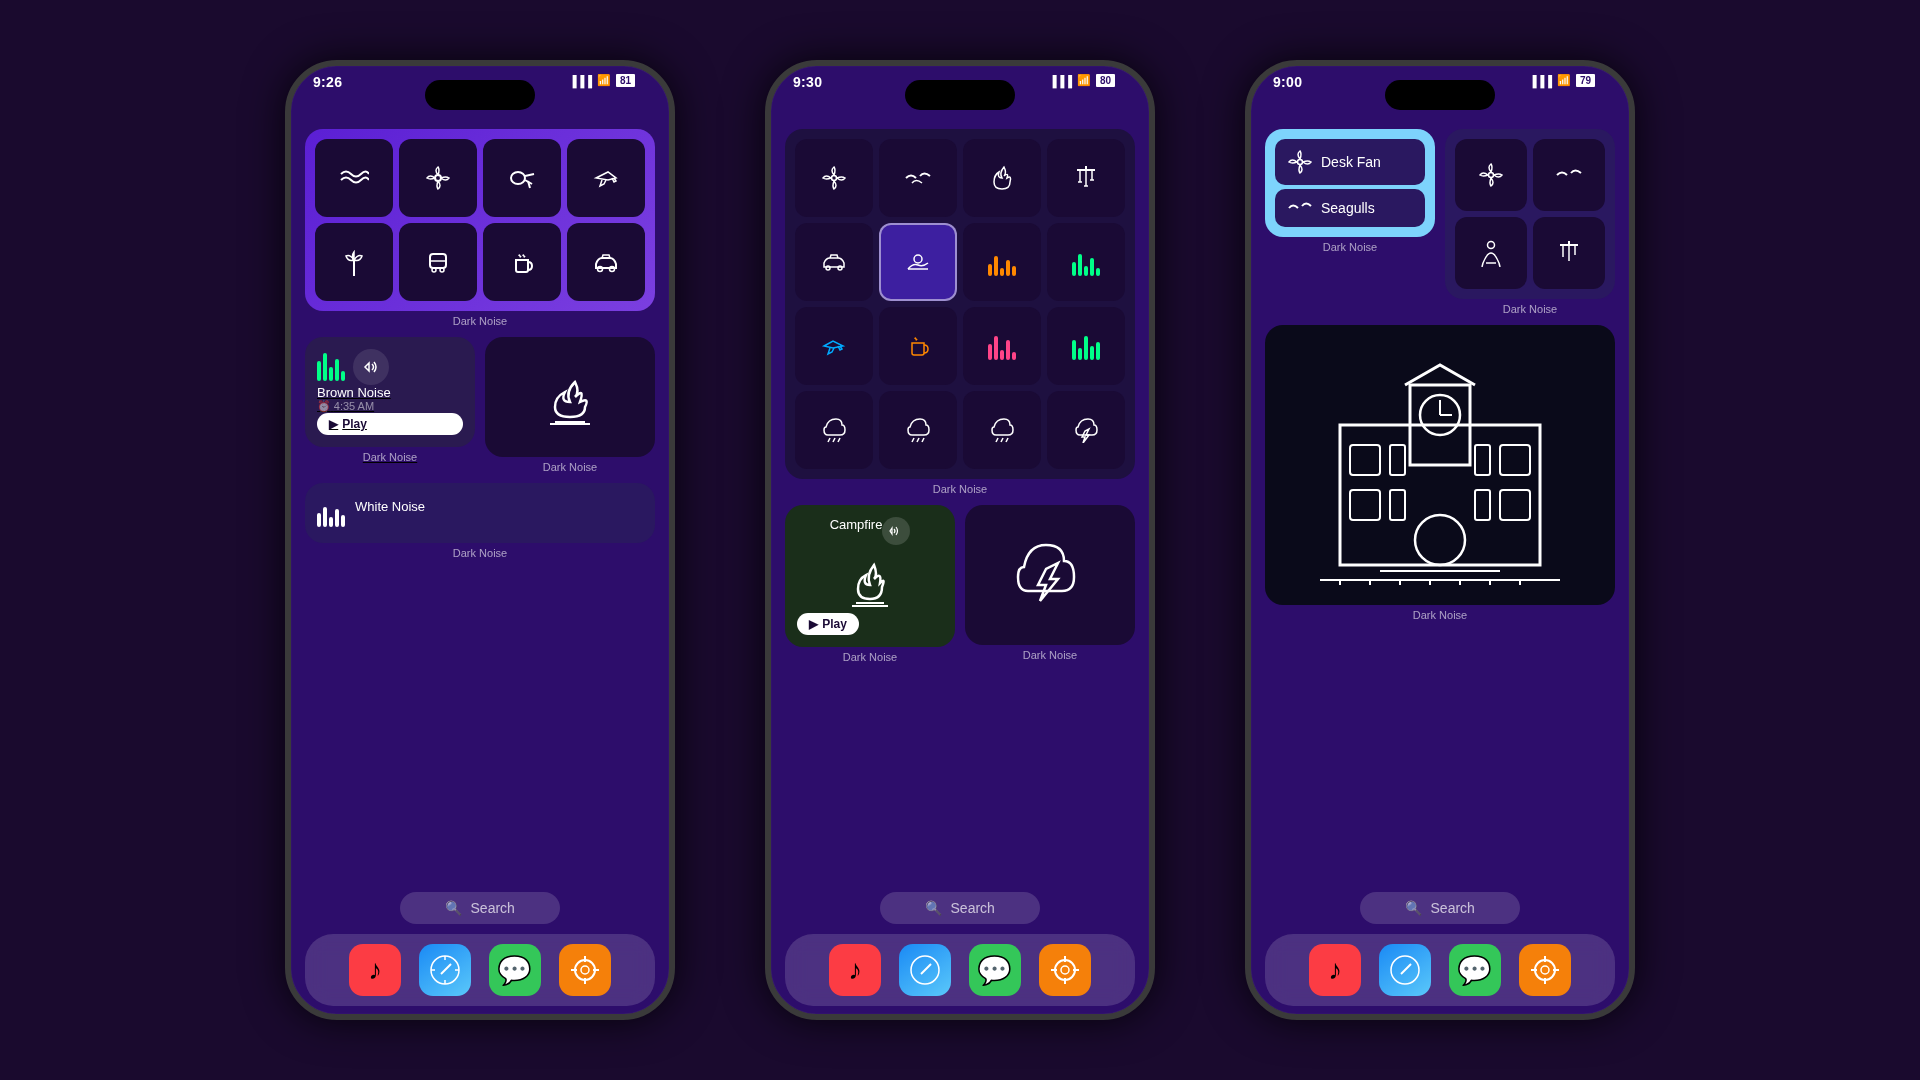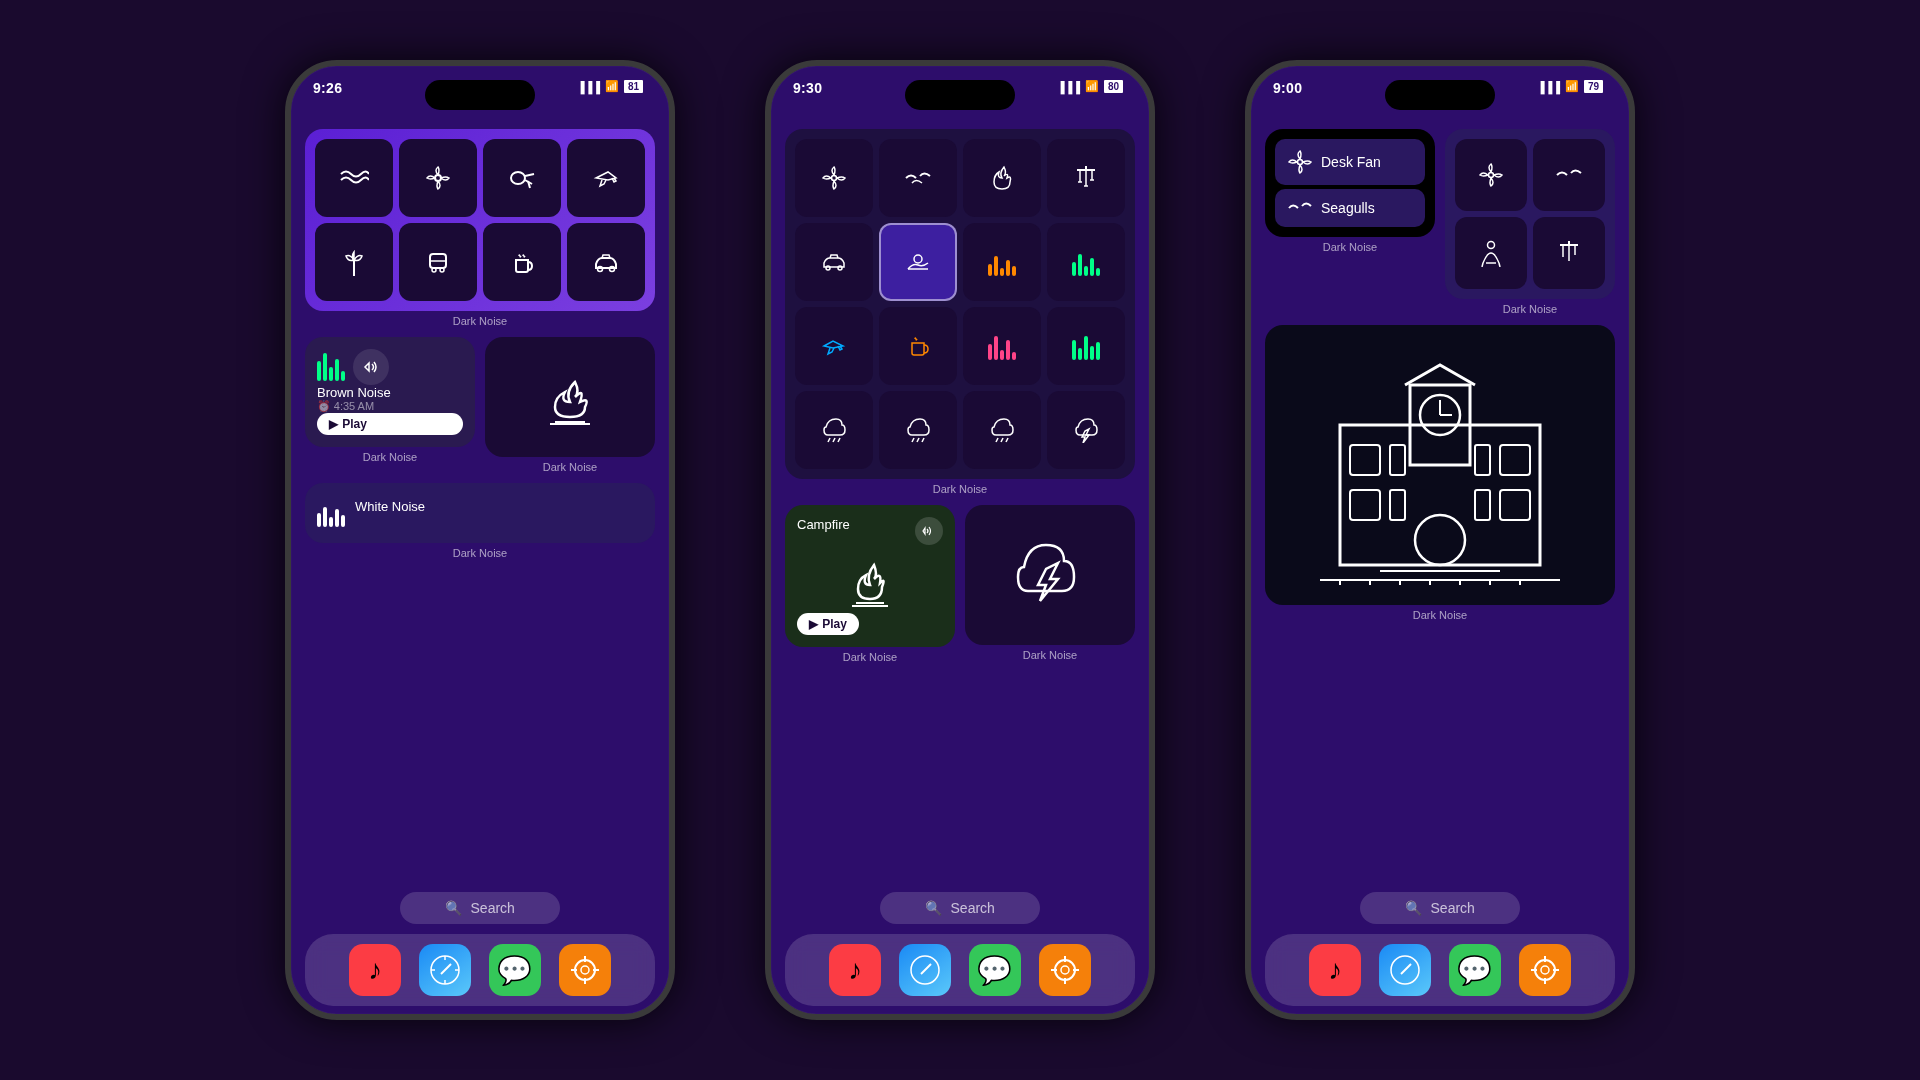--- a/index.html
+++ b/index.html
@@ -45,26 +45,26 @@
       background: #000;
       border-radius: 20px;
       z-index: 10;
     }
 
     
     .status-bar {
       position: absolute;
       top: 0;
       left: 0;
-      right: 4px;
+      right: 12px;
       height: 55px;
       display: flex;
       align-items: flex-start;
       justify-content: space-between;
-      padding: 14px 22px 0;
+      padding: 8px 22px 0;
       z-index: 9;
     }
 
     .status-time {
       font-size: 14px;
       font-weight: 600;
       color: white;
       letter-spacing: 0.3px;
     }
 
@@ -304,21 +304,21 @@
       gap: 6px;
     }
 
     .side-by-side {
       display: flex;
       gap: 10px;
       align-items: flex-start;
     }
 
     .widget-tall {
-      background: #000000;
+      background: #7dd3fc;
       border-radius: 18px;
       padding: 10px;
     }
 
     .widget-stacked-item {
       background: #2a1860;
       border-radius: 14px;
       padding: 10px 12px;
       display: flex;
       align-items: center;
@@ -408,21 +408,21 @@
                 <circle cx="20" cy="19" r="2.5" stroke="white" stroke-width="1.5" fill="none"></circle>
                 <path d="M10 8 L11 5 L17 5 L18 8" stroke="white" stroke-width="1.5" fill="none"></path>
               </svg>
             </div>
           </div>
         </div>
         <div class="widget-label">Dark Noise</div>
       </div>
 
       <div class="widgets-row">
-        <div style="flex:1;">
+        <div style="flex:1;text-decoration:underline;">
           <div class="widget-medium now-playing">
             <div style="display:flex; align-items:center; gap:8px;">
               <div class="eq-bars">
                 <div class="eq-bar eq-bar-green" style="height:20px;"></div>
                 <div class="eq-bar eq-bar-green" style="height:28px;"></div>
                 <div class="eq-bar eq-bar-green" style="height:14px;"></div>
                 <div class="eq-bar eq-bar-green" style="height:22px;"></div>
                 <div class="eq-bar eq-bar-green" style="height:10px;"></div>
               </div>
               <div style="display:flex; align-items:center; justify-content:center; width:36px; height:36px; background:rgba(255,255,255,0.1); border-radius:50%;">
@@ -661,21 +661,21 @@
                 </svg>
             </div>
           </div>
         </div>
         <div class="widget-label">Dark Noise</div>
       </div>
 
       <div class="widgets-row">
         <div style="flex:1;">
           <div class="campfire-widget">
-            <div style="display:flex; justify-content:space-between; align-items:flex-start; margin-bottom:4px;">
+            <div style="display:flex; justify-content:center; align-items:flex-start; margin-bottom:4px;">
               <span style="color:white; font-size:13px; font-weight:500;">Campfire</span>
               <div style="width:28px; height:28px; background:rgba(255,255,255,0.15); border-radius:50%; display:flex; align-items:center; justify-content:center;">
                 <svg width="16" height="16" viewBox="0 0 16 16" fill="none">
                   <path d="M4 5 L2 8 L2 8 L4 11 L4 5Z" stroke="white" stroke-width="1.2" fill="none"></path>
                   <path d="M6 6 Q8 8, 6 10" stroke="white" stroke-width="1.2" fill="none"></path>
                   <path d="M8 4 Q11 8, 8 12" stroke="white" stroke-width="1.2" fill="none"></path>
                 </svg>
               </div>
             </div>
             <svg width="60" height="60" viewBox="0 0 60 60" fill="none" style="margin:4px auto; display:block;">

